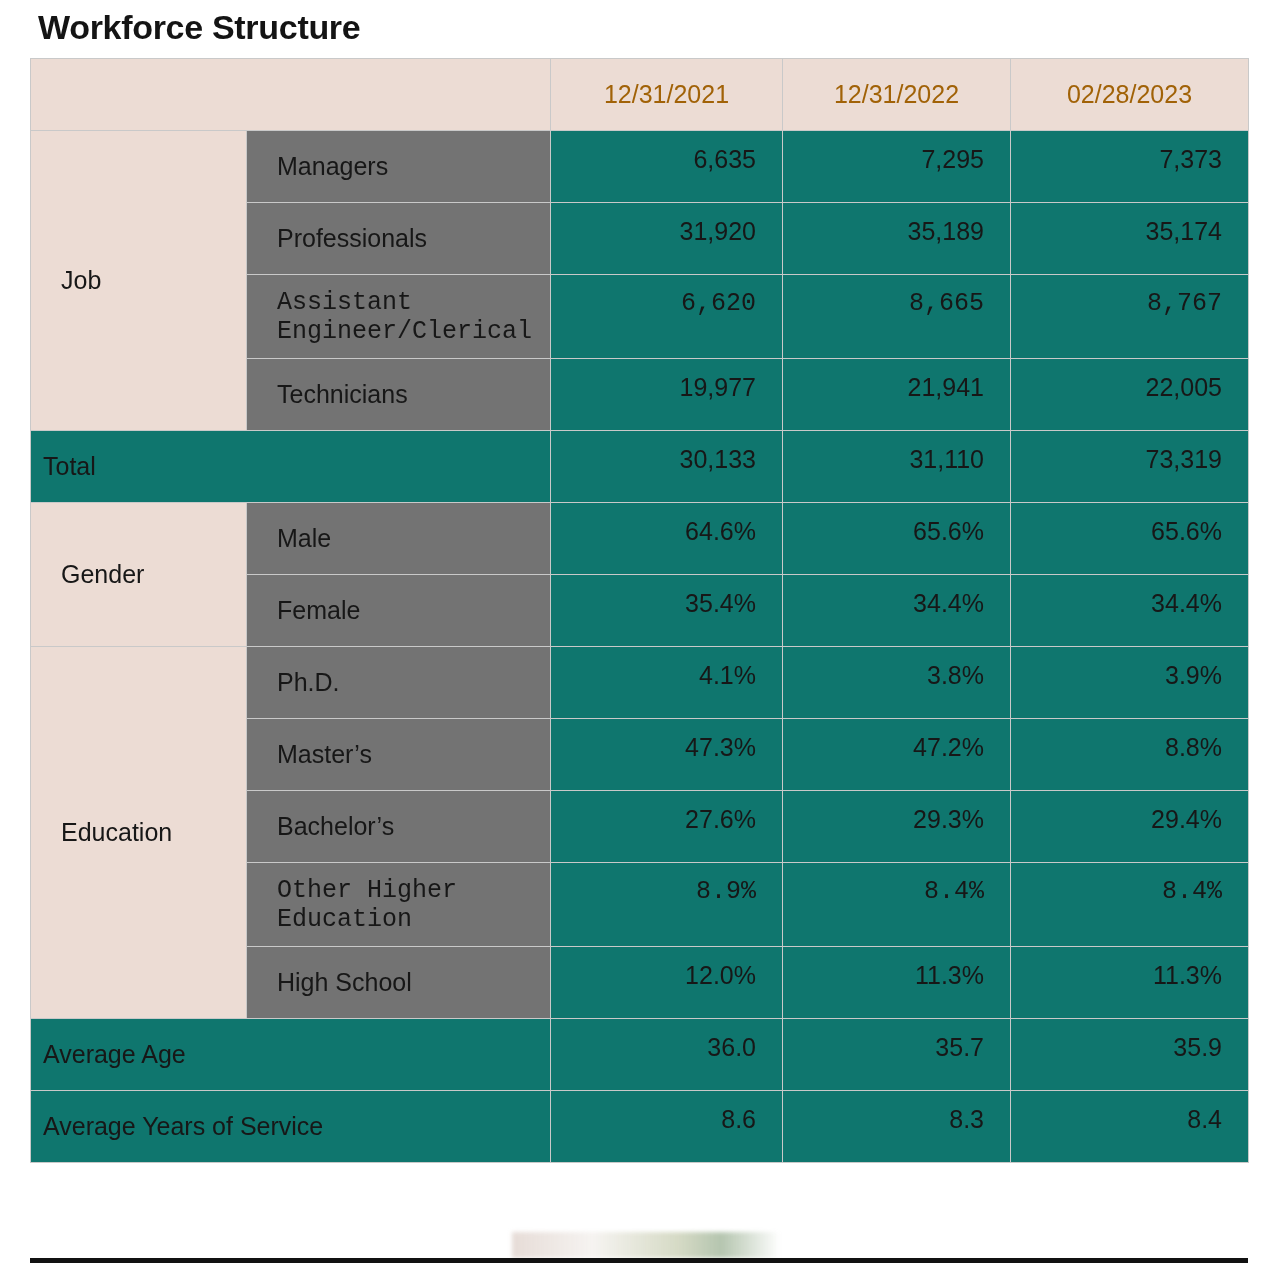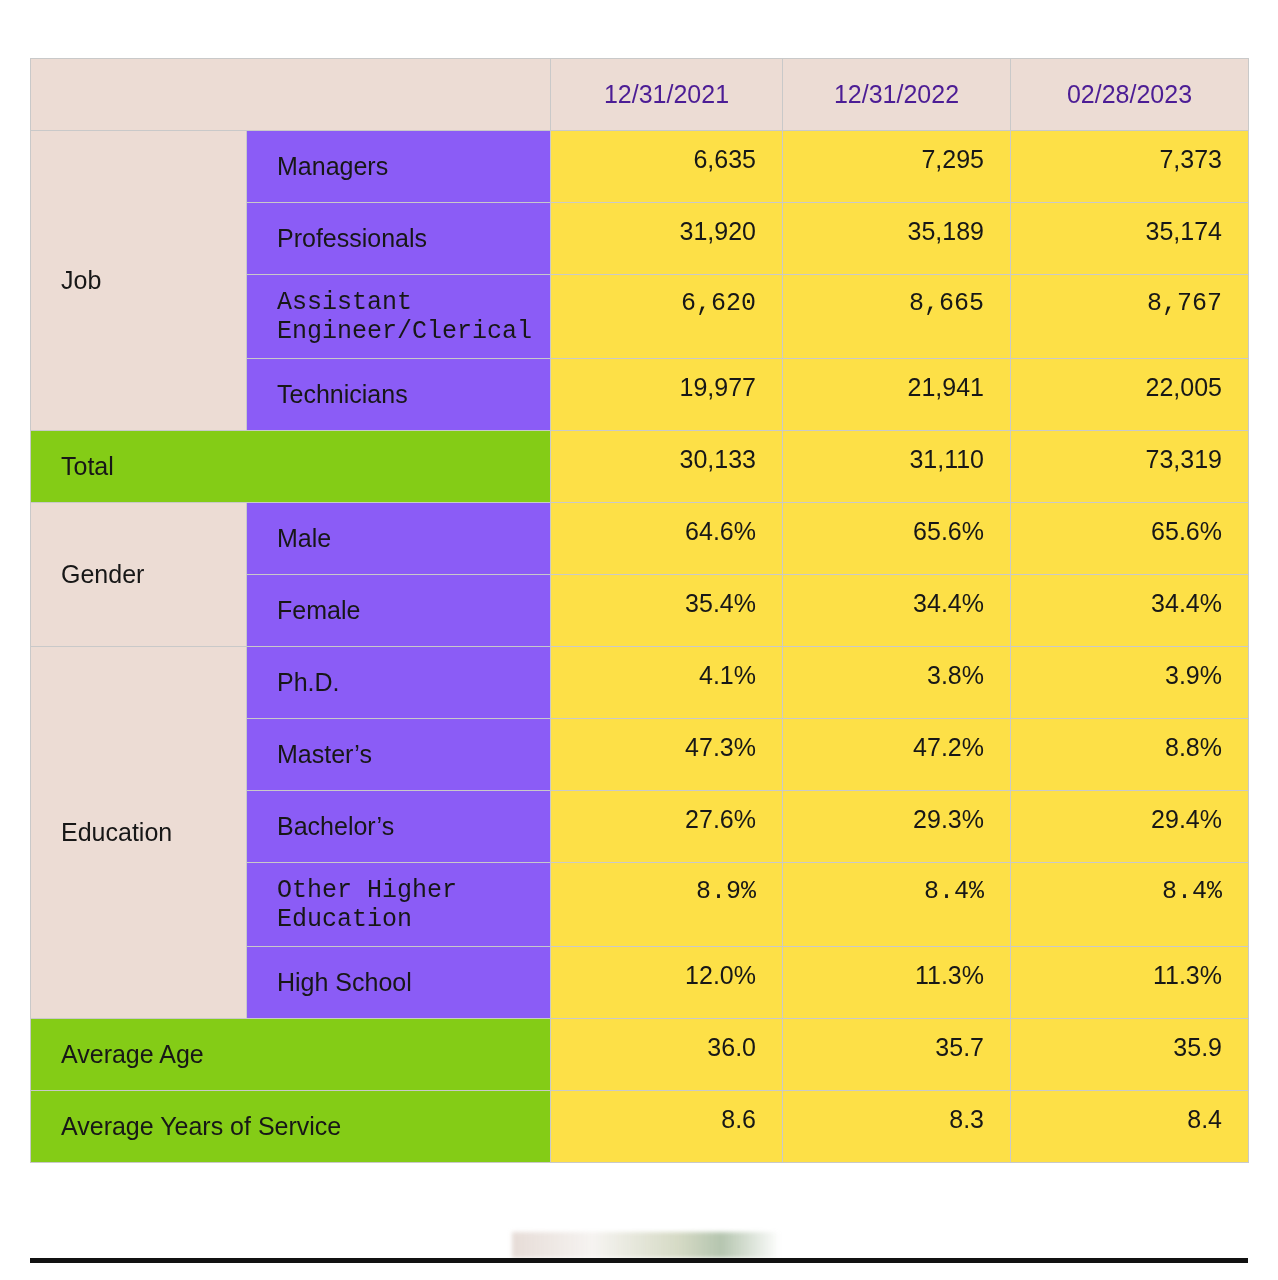--- a/index.html
+++ b/index.html
@@ -45,56 +45,56 @@
   col.c-val   { width: 232px; }
   col.c-val2  { width: 228px; }
   col.c-val3  { width: 238px; }
 
   thead td, thead th {
     background: #ecdcd4;
     height: 72px;
     font-size: 25px;
     text-align: center;
     vertical-align: middle;
-    color: #4c1d95;
+    color: #a16207;
   }
   thead td.corner {
     background: #ecdcd4;
   }
 
   td.cat {
     background: #ecdcd4;
     font-size: 25px;
     text-align: left;
     padding-left: 30px;
     vertical-align: middle;
     color: #171717;
     margin-top: 12px;
   }
   td.sub {
-    background: #8b5cf6;
+    background: #737373;
     font-size: 25px;
     font-weight: bold;
     text-align: left;
     padding-left: 30px;
     vertical-align: middle;
     line-height: 1.16;
     color: #171717;
   }
   td.rowlabel {
-    background: #84cc16;
+    background: #0f766e;
     font-size: 25px;
     font-weight: bold;
     text-align: left;
-    padding-left: 30px;
+    padding-left: 12px;
     vertical-align: middle;
     color: #171717;
   }
   td.val {
-    background: #fde047;
+    background: #0f766e;
     font-size: 25px;
     text-align: right;
     padding-right: 26px;
     vertical-align: top;
     padding-top: 14px;
     color: #171717;
   }
   tr.r-normal td { height: 72px; }
   tr.r-tall2 td { height: 84px; font-family: Liberation Mono, monospace; }
 
@@ -121,20 +121,21 @@
     background: linear-gradient(90deg, rgba(226,214,208,0.85) 0%, rgba(240,236,232,0.6) 30%, rgba(200,206,178,0.75) 62%, rgba(120,150,110,0.55) 78%, rgba(255,255,255,0) 100%);
     filter: blur(2px);
     pointer-events: none;
   }
 </style>
 </head>
 <body>
 
 <div class="page">
 
+  <div class="title">Workforce Structure</div>
 
   <div class="outer-frame">
     <table class="wf">
       <colgroup>
         <col class="c-cat">
         <col class="c-sub">
         <col class="c-val">
         <col class="c-val2">
         <col class="c-val3">
       </colgroup>

